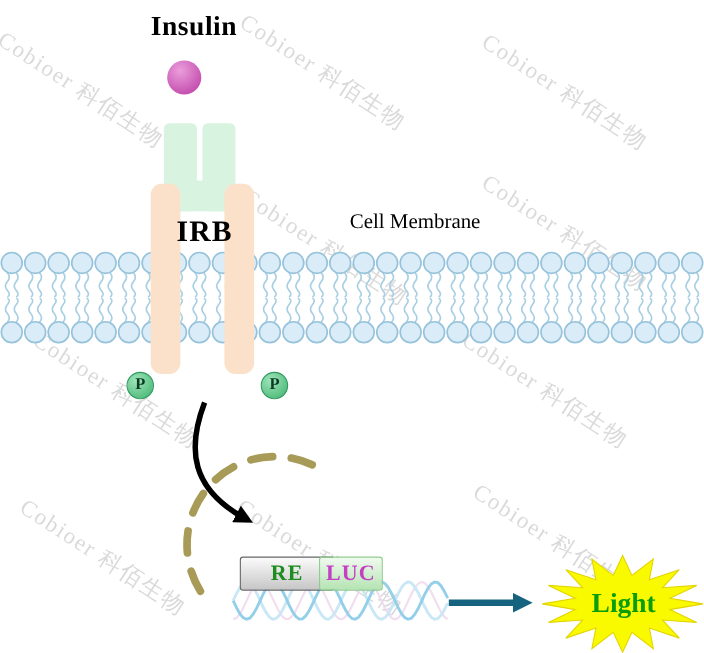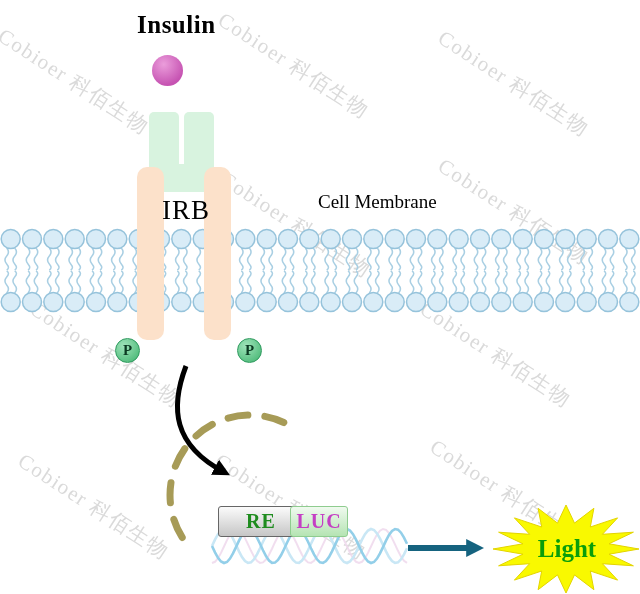--- a/index.html
+++ b/index.html
@@ -44,21 +44,21 @@
     font-family:"Liberation Serif", serif;font-weight:bold;font-size:20px;
     text-align:center;line-height:28px;letter-spacing:1px;}
   #reBox{left:218px;width:86px;background:linear-gradient(180deg,#fbfbfb,#c6c6c6);
     border:1.5px solid #666;color:#1f8c1f;}
   #lucBox{left:290px;width:58px;background:linear-gradient(180deg,#f0faef,#b5e4b3);
     border:1.5px solid #8fcc8f;color:#c43fc4;}
 
   
   .lbl{position:absolute;color:#000;z-index:5;font-family:"Liberation Serif", serif;}
   #insulinLbl{left:137px;top:11px;font-weight:bold;font-size:25px;letter-spacing:.5px;}
-  #irbLbl{left:147px;top:195px;width:78px;text-align:center;font-weight:normal;
+  #irbLbl{left:147px;top:195px;width:78px;text-align:center;font-weight:bold;
           font-size:27px;letter-spacing:1px;}
   #memLbl{left:318px;top:191px;font-size:19px;}
   #cytoLbl{left:379px;top:291px;font-size:30px;}
   #nucLbl{left:63px;top:477px;font-size:30px;}
   #lightLbl{left:516px;top:535px;width:102px;text-align:center;font-weight:bold;
             font-size:25px;color:#0a9e0a;z-index:6;}
 </style>
 </head>
 <body>
 

